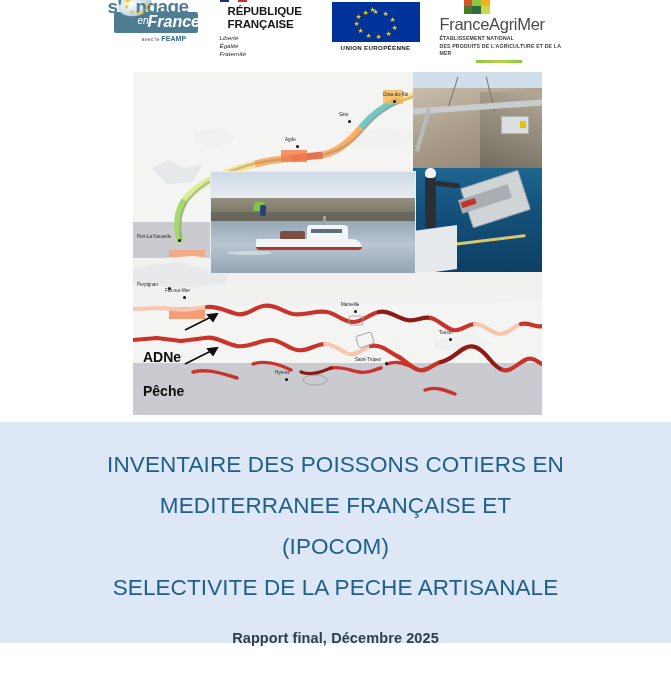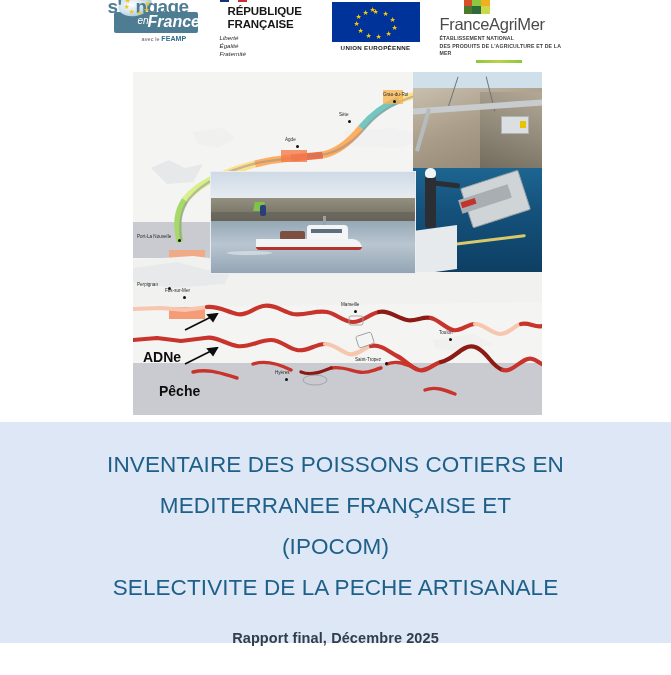--- a/index.html
+++ b/index.html
@@ -549,21 +549,21 @@
       
 
       
       
 
       
       
     </div>
 
     <div class="legend-label" style="left:10px; top:277px;">ADNe</div>
-    <div class="legend-label" style="left:26px; top:311px;text-align:center;">Pêche</div>
+    <div class="legend-label" style="left:10px; top:311px;text-align:center;">Pêche</div>
   </div>
 
   <div class="photo photo-rov">
     <div class="rp-sky"></div>
     <div class="rp-cliff"></div>
     <div class="rp-cliff2"></div>
     <div class="rp-sea"></div>
     <div class="rp-cable1"></div>
     <div class="rp-cable2"></div>
     <div class="rp-boom"></div>

